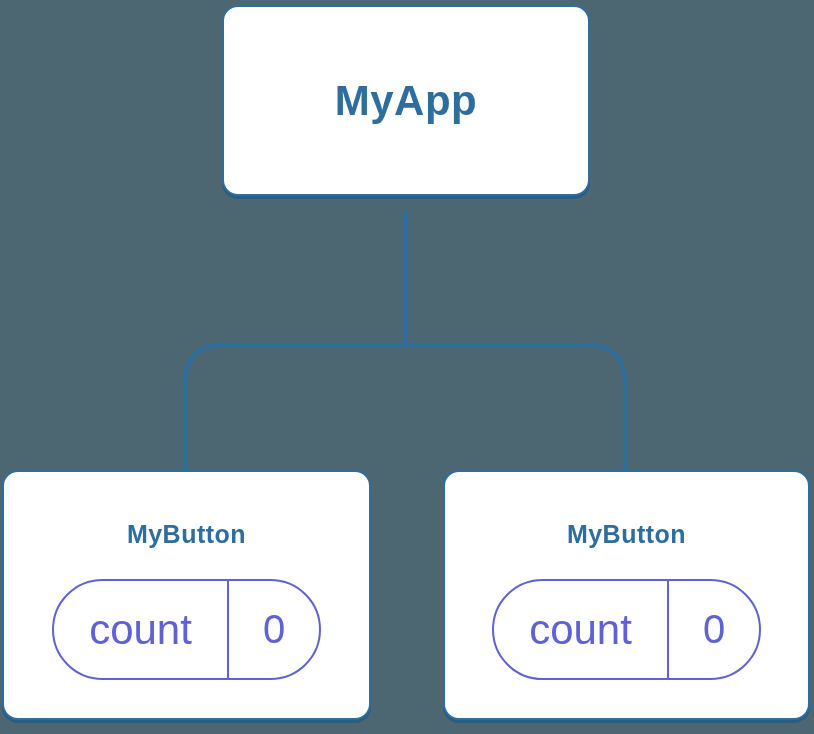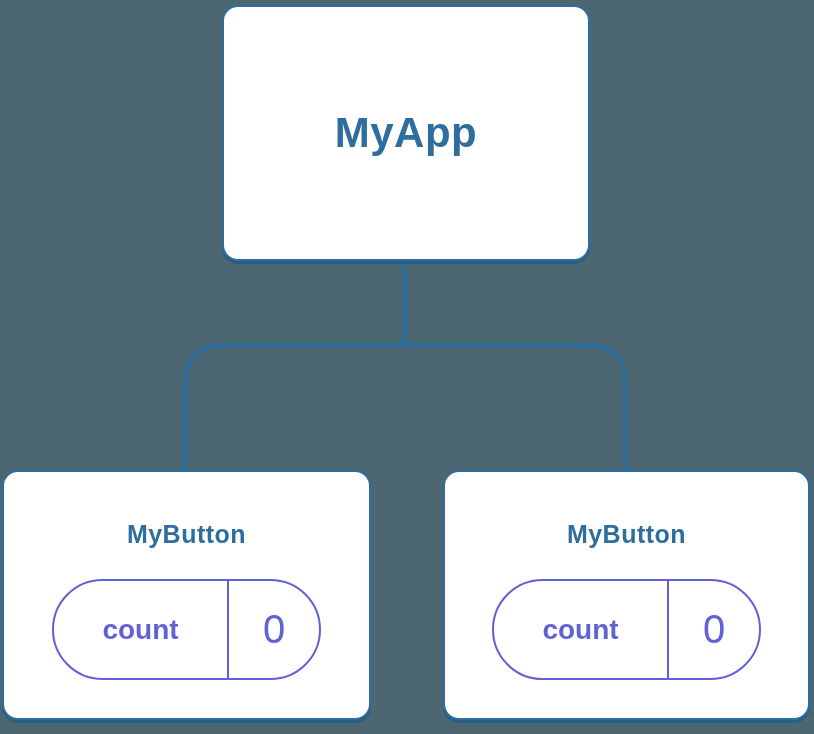--- a/index.html
+++ b/index.html
@@ -33,21 +33,21 @@
     box-shadow: 0 3px 0 0 rgba(37, 92, 134, 0.9);
     box-sizing: border-box;
     display: flex;
     flex-direction: column;
     align-items: center;
   }
   .card.root {
     left: 222px;
     top: 5px;
     width: 368px;
-    height: 256px;
+    height: 191px;
     justify-content: center;
   }
   .card.child-left {
     left: 2px;
     top: 470px;
     width: 369px;
     height: 250px;
   }
   .card.child-right {
     left: 443px;
@@ -81,22 +81,22 @@
     align-items: stretch;
     overflow: hidden;
   }
   .state-pill .state-label {
     width: 173px;
     display: flex;
     align-items: center;
     justify-content: center;
     border-right: 2px solid var(--state-accent, #6161D6);
     color: var(--state-accent, #6161D6);
-    font-size: 28px;
-    font-weight: 700;
+    font-size: 42px;
+    font-weight: 400;
   }
   .state-pill .state-value {
     flex: 1;
     display: flex;
     align-items: center;
     justify-content: center;
     color: var(--state-accent, #6161D6);
     font-size: 40px;
     font-weight: 400;
   }

